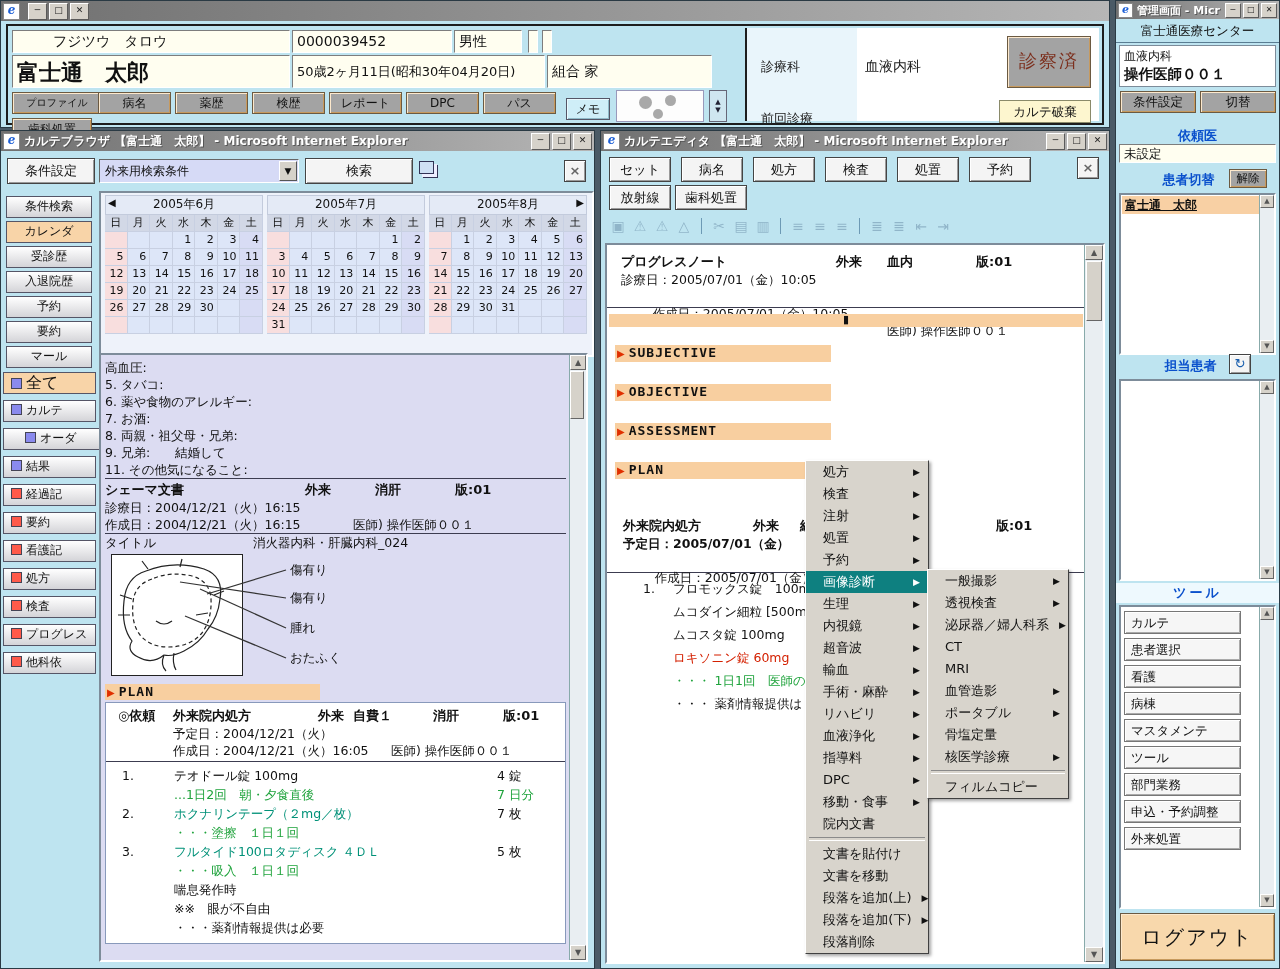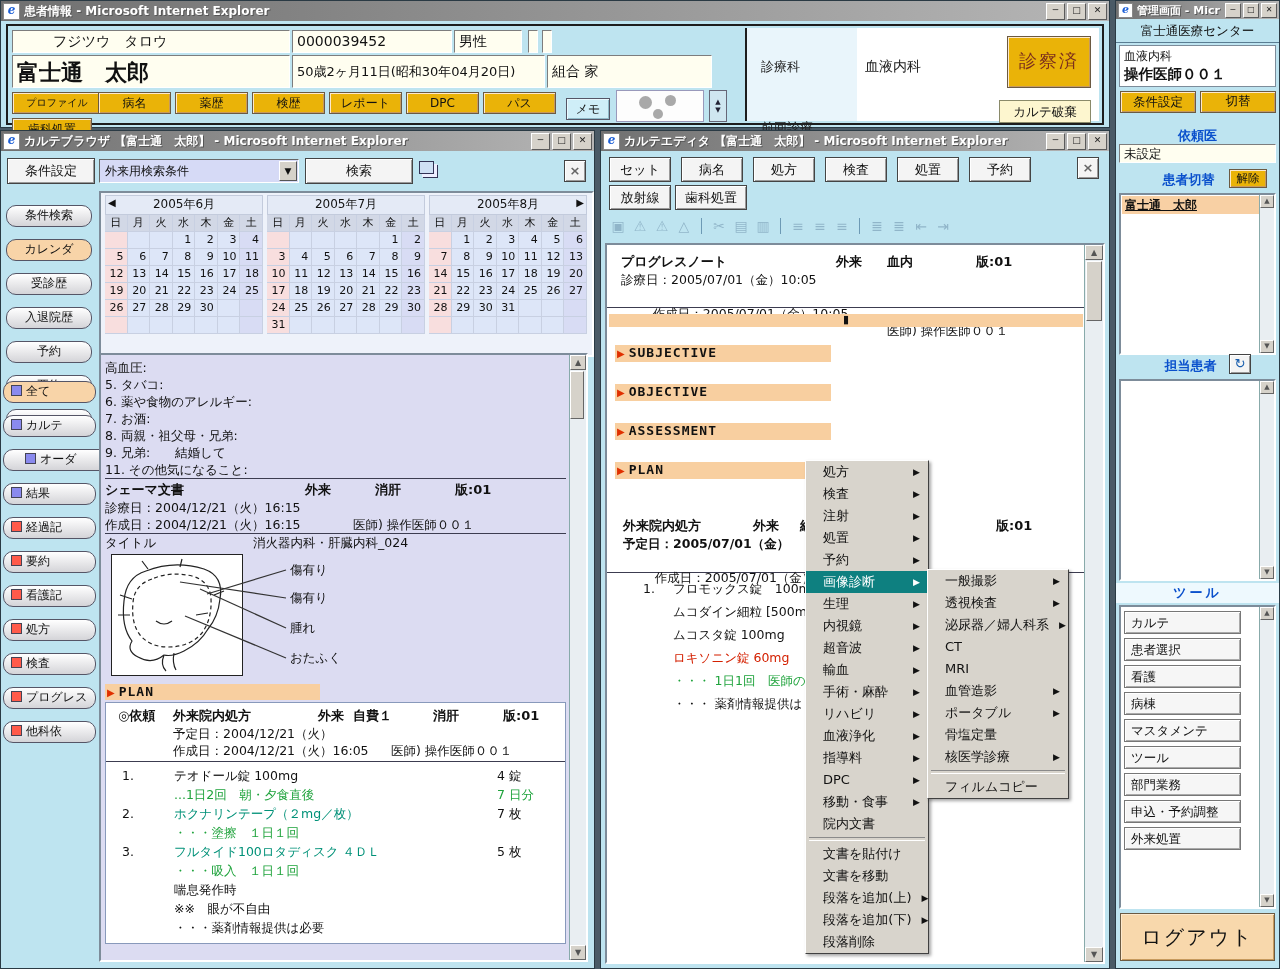--- a/index.html
+++ b/index.html
@@ -13,41 +13,41 @@
   .ie-ico{width:15px;height:15px;background:#fff;border:1px solid #888;color:#1c5fd6;font-weight:bold;
           font-style:italic;font-family:"DejaVu Serif",serif;font-size:12px;line-height:13px;text-align:center;
           margin-right:4px;flex:none;}
   .tb-title{flex:1;overflow:hidden;text-overflow:clip;text-shadow:1px 1px 0 #555;}
   .tb-ctl{display:flex;gap:2px;flex:none;margin-left:4px;}
   .tb-btn{width:17px;height:15px;background:#d6d2ca;border:1px solid;border-color:#fff #5a5a5a #5a5a5a #fff;
           font-size:9px;line-height:13px;text-align:center;color:#222;font-weight:bold;}
   
   .btn3d{background:#f4f4f4;border:1px solid #444;box-shadow:inset 1px 1px 0 #fff,inset -1px -1px 0 #9a9a9a;
          text-align:center;font-size:13px;color:#111;box-sizing:border-box;}
-  .btn-peach{background:#eab308;border:1px solid #6b5a42;box-shadow:inset 1px 1px 0 #fde9cd,inset -1px -1px 0 #c79a5e;
+  .btn-peach{background:#a3a3a3;border:1px solid #6b5a42;box-shadow:inset 1px 1px 0 #fde9cd,inset -1px -1px 0 #c79a5e;
          text-align:center;font-size:13px;color:#111;box-sizing:border-box;}
   .field{background:#fffef0;border:1px solid;border-color:#7d7d7d #fff #fff #7d7d7d;box-sizing:border-box;
          padding:2px 4px;overflow:hidden;white-space:nowrap;}
   .abs{position:absolute;box-sizing:border-box;}
   .hr{border-top:1px solid #3c3c50;height:0;}
   
   .vscroll{position:absolute;right:0;top:0;bottom:0;width:16px;background:#e9eef2;border-left:1px solid #8aa;}
   .vs-btn{height:15px;background:#d6d2ca;border:1px solid;border-color:#fff #666 #666 #fff;
           font-size:8px;line-height:13px;text-align:center;color:#555;box-sizing:border-box;}
   .vs-btn.bottom{position:absolute;bottom:0;left:0;right:0;}
   .vs-thumb{position:absolute;left:0;width:14px;background:#d6d2ca;border:1px solid;border-color:#fff #666 #666 #fff;box-sizing:border-box;}
   
   #win-patient .inner{position:absolute;left:5px;right:5px;top:23px;bottom:2px;border:2px solid #1d1d1d;background:#bee4f0;}
   .prow .field{position:absolute;}
   .ptab{position:absolute;height:22px;line-height:20px;font-size:12px;}
   .pt-right{position:absolute;left:737px;top:2px;right:3px;bottom:2px;background:#fff;border-left:2px solid #1d1d1d;}
   .pt-lblcol{position:absolute;left:0;top:0;bottom:0;width:110px;background:#e9f5fb;}
   .pt-label{position:absolute;font-size:13px;color:#222;}
   
-  .pill{width:84px;height:20px;margin:12px auto;border:1px solid #556;border-radius:10px;
+  .pill{width:84px;height:20px;margin:3px auto;border:1px solid #556;border-radius:0;
         background:linear-gradient(180deg,#ffffff,#d4d4d8);font-size:12px;line-height:19px;
         text-align:center;overflow:hidden;white-space:nowrap;}
   .pill.sel{background:linear-gradient(180deg,#fbe0bd,#f3c astonishing88);} 
   .pill.sel{background:#f8d4a8;}
   .pill .sq{display:inline-block;width:9px;height:9px;margin-right:4px;vertical-align:-1px;border:1px solid #445;}
   .sq.blue{background:#8a8aee;} .sq.red{background:#ff5a4a;}
   .pill-wrap{position:absolute;left:2px;width:92px;}
   .cal-panel{position:absolute;background:#eef2fa;border:2px solid;border-color:#7d8c9a #fff #fff #7d8c9a;display:flex;padding:2px;}
   .cal{width:158px;margin:0 2px;position:relative;}
   .cal-title{height:18px;text-align:center;font-size:12px;background:#e4eaf6;border:1px solid #c3cbdc;line-height:17px;}
@@ -98,21 +98,20 @@
   .facebox{background:#fdfdfd;border:1px solid #99b;}
   .facebox i{position:absolute;border-radius:50%;background:#a9a9a9;}
   .spin{background:#cfe6f0;border:1px solid #667;font-size:7px;line-height:8px;text-align:center;color:#223;}
 </style>
 </head>
 <body>
 
 <div class="win" id="win-patient" style="left:0;top:0;width:1110px;height:128px;">
   <div class="titlebar">
     <span class="ie-ico">e</span>
-    <span class="tb-title">患者情報 - Microsoft Internet Explorer</span>
     <span class="tb-ctl">
       <span class="tb-btn">─</span>
       <span class="tb-btn">□</span>
       <span class="tb-btn">✕</span>
     </span>
   </div>
   <div class="inner">
     <div class="prow">
       <span class="field abs" style="left:4px;top:4px;width:278px;height:23px;font-size:14px;padding-left:40px;">フジツウ　タロウ</span>
       <span class="field abs" style="left:284px;top:4px;width:160px;height:23px;font-size:14px;">0000039452</span>
@@ -137,21 +136,21 @@
     <div class="abs facebox" style="left:608px;top:64px;width:88px;height:32px;">
       <i style="left:22px;top:5px;width:13px;height:13px;"></i>
       <i style="left:48px;top:4px;width:11px;height:11px;"></i>
       <i style="left:36px;top:18px;width:10px;height:10px;"></i>
     </div>
     <div class="abs spin" style="left:701px;top:64px;width:18px;height:32px;padding-top:7px;">▲<br>▼</div>
     <div class="pt-right">
       <div class="pt-lblcol"></div>
       <span class="pt-label" style="left:14px;top:30px;">診療科</span>
       <span class="pt-label" style="left:118px;top:30px;font-size:14px;">血液内科</span>
-      <span class="pt-label" style="left:14px;top:91px;">前回診療</span>
+      <span class="pt-label" style="left:14px;top:82px;">前回診療</span>
       <div class="abs btn-peach" style="right:8px;top:8px;width:84px;height:52px;font-size:18px;line-height:48px;color:#7c2f1d;letter-spacing:2px;">診察済</div>
       <div class="abs" style="right:8px;top:72px;width:92px;height:23px;background:#fdf6cf;border:1px solid #8a8a6a;text-align:center;line-height:21px;font-size:12.5px;">カルテ破棄</div>
     </div>
   </div>
 </div>
 
 <div class="win" id="win-browser" style="left:0;top:130px;width:595px;height:839px;">
   <div class="titlebar">
     <span class="ie-ico">e</span>
     <span class="tb-title">カルテブラウザ 【富士通　太郎】 - Microsoft Internet Explorer</span>
@@ -173,21 +172,21 @@
   <div class="pill-wrap" id="browser-nav" style="top:62px;">
       <div class="pill" style="margin-bottom: 3px;">条件検索</div>
       <div class="pill sel" style="margin-bottom: 3px;">カレンダ</div>
       <div class="pill" style="margin-bottom: 3px;">受診歴</div>
       <div class="pill" style="margin-bottom: 3px;">入退院歴</div>
       <div class="pill" style="margin-bottom: 3px;">予約</div>
       <div class="pill" style="margin-bottom: 3px;">要約</div>
       <div class="pill" style="margin-bottom: 3px;">マール</div>
     </div>
   <div class="pill-wrap" id="browser-filters" style="top:238px;">
-      <div class="pill sel" style="margin-bottom: 6px; text-align: left; padding-left: 7px;"><span class="sq blue"></span><span style="font-size: 12px;">全て</span></div>
+      <div class="pill sel" style="margin-bottom: 6px; text-align: left; padding-left: 7px;"><span class="sq blue"></span><span style="font-size: 16px;">全て</span></div>
       <div class="pill" style="margin-bottom: 6px; text-align: left; padding-left: 7px;"><span class="sq blue"></span><span style="font-size: 12px;">カルテ</span></div>
       <div class="pill" style="margin-bottom: 6px; text-align: left; padding-left: 21px;"><span class="sq blue"></span><span style="font-size: 12px;">オーダ</span></div>
       <div class="pill" style="margin-bottom: 6px; text-align: left; padding-left: 7px;"><span class="sq blue"></span><span style="font-size: 12px;">結果</span></div>
       <div class="pill" style="margin-bottom: 6px; text-align: left; padding-left: 7px;"><span class="sq red"></span><span style="font-size: 12px;">経過記</span></div>
       <div class="pill" style="margin-bottom: 6px; text-align: left; padding-left: 7px;"><span class="sq red"></span><span style="font-size: 12px;">要約</span></div>
       <div class="pill" style="margin-bottom: 6px; text-align: left; padding-left: 7px;"><span class="sq red"></span><span style="font-size: 12px;">看護記</span></div>
       <div class="pill" style="margin-bottom: 6px; text-align: left; padding-left: 7px;"><span class="sq red"></span><span style="font-size: 12px;">処方</span></div>
       <div class="pill" style="margin-bottom: 6px; text-align: left; padding-left: 7px;"><span class="sq red"></span><span style="font-size: 12px;">検査</span></div>
       <div class="pill" style="margin-bottom: 6px; text-align: left; padding-left: 7px;"><span class="sq red"></span><span style="font-size: 12px;">プログレス</span></div>
       <div class="pill" style="margin-bottom: 6px; text-align: left; padding-left: 7px;"><span class="sq red"></span><span style="font-size: 12px;">他科依</span></div>
@@ -639,21 +638,21 @@
       <span class="tb-btn" style="width:14px;height:13px;line-height:11px;font-size:8px;">□</span>
       <span class="tb-btn" style="width:14px;height:13px;line-height:11px;font-size:8px;">✕</span>
     </span>
   </div>
   <div class="abs" style="left:0;right:0;top:22px;height:20px;text-align:center;font-size:12.5px;border-bottom:1px solid #5a7d92;">富士通医療センター</div>
   <div class="abs" style="left:3px;right:3px;top:44px;height:42px;background:#fff;border:1px solid #7d8c9a;padding:2px 4px;">
     <div style="font-size:12px;">血液内科</div>
     <div style="font-size:14.5px;font-weight:bold;">操作医師００１</div>
   </div>
   <div class="abs btn-peach" style="left:4px;top:90px;width:76px;height:22px;line-height:20px;font-size:12.5px;">条件設定</div>
-  <div class="abs btn-peach" style="left:84px;top:90px;width:76px;height:22px;line-height:20px;font-size:12.5px;font-family:Liberation Mono, monospace;">切替</div>
+  <div class="abs btn-peach" style="left:84px;top:90px;width:76px;height:22px;line-height:20px;font-size:12.5px;">切替</div>
 
   <div class="ad-hd" style="top:126px;">依頼医</div>
   <div class="field abs" style="left:3px;right:3px;top:143px;height:19px;font-size:12.5px;padding-top:1px;">未設定</div>
 
   <div class="ad-hd" style="top:170px;left:-18px;">患者切替</div>
   <div class="abs btn-peach" style="left:113px;top:168px;width:38px;height:19px;line-height:17px;font-size:11.5px;">解除</div>
   <div class="ad-list" style="left:3px;right:3px;top:192px;height:158px;">
     <div id="admin-patient-list" style="position:absolute;left:1px;top:1px;right:15px;">
         <div class="sel-row">富士通　太郎</div>
       </div>

